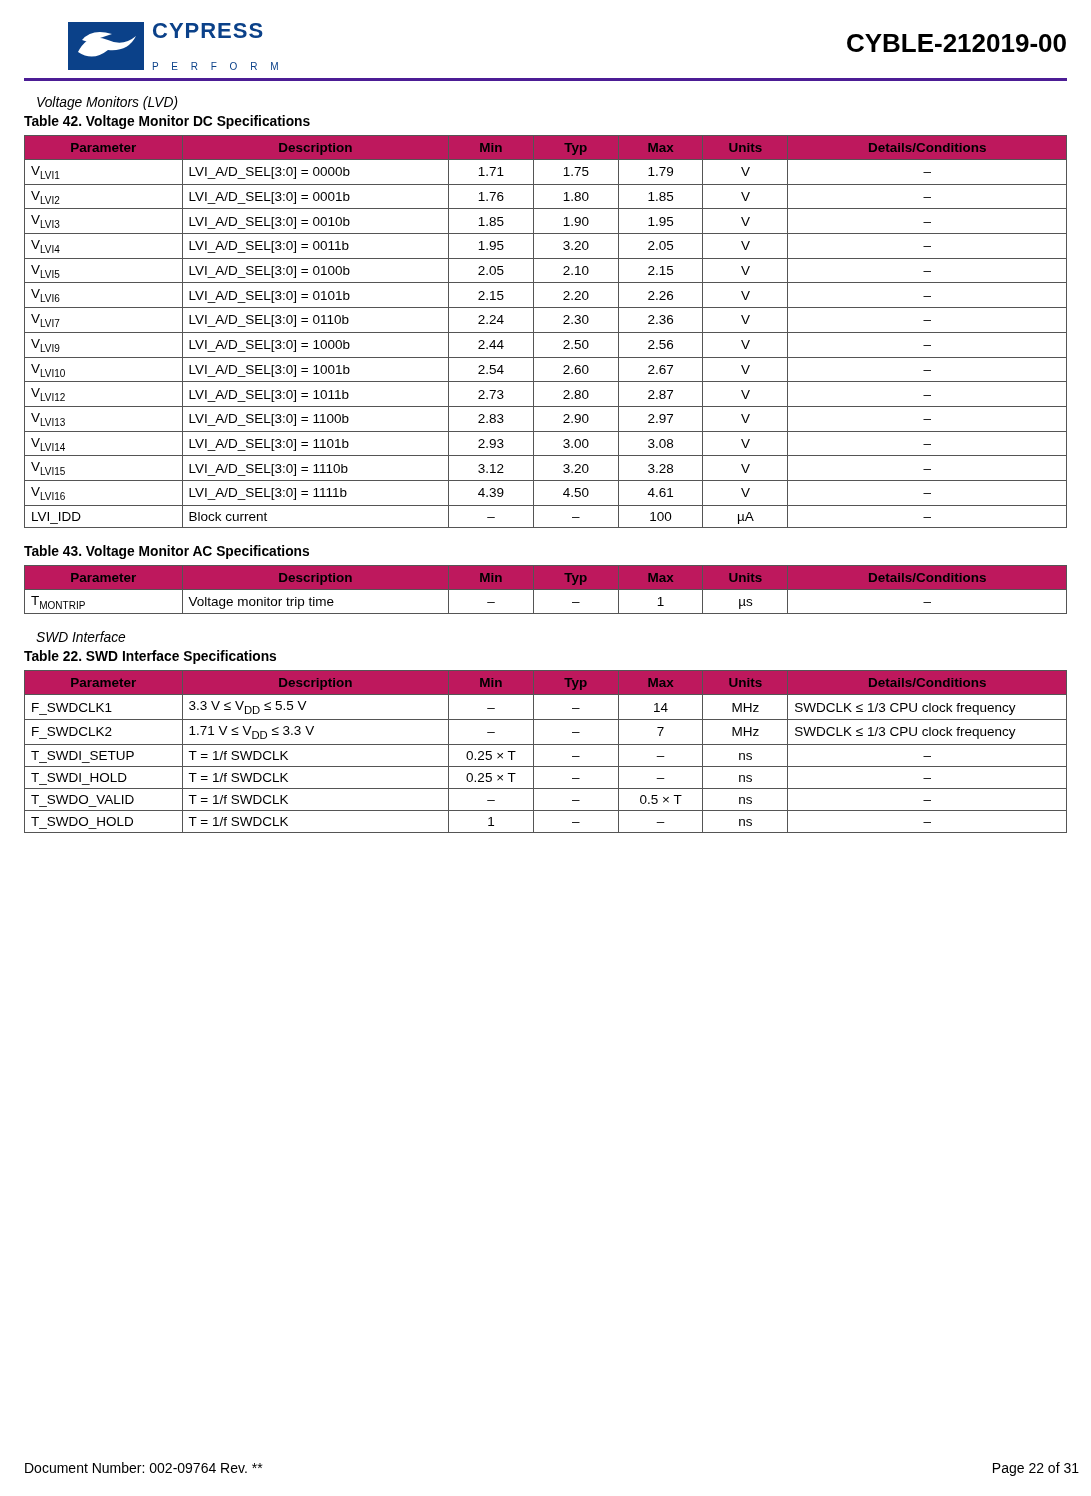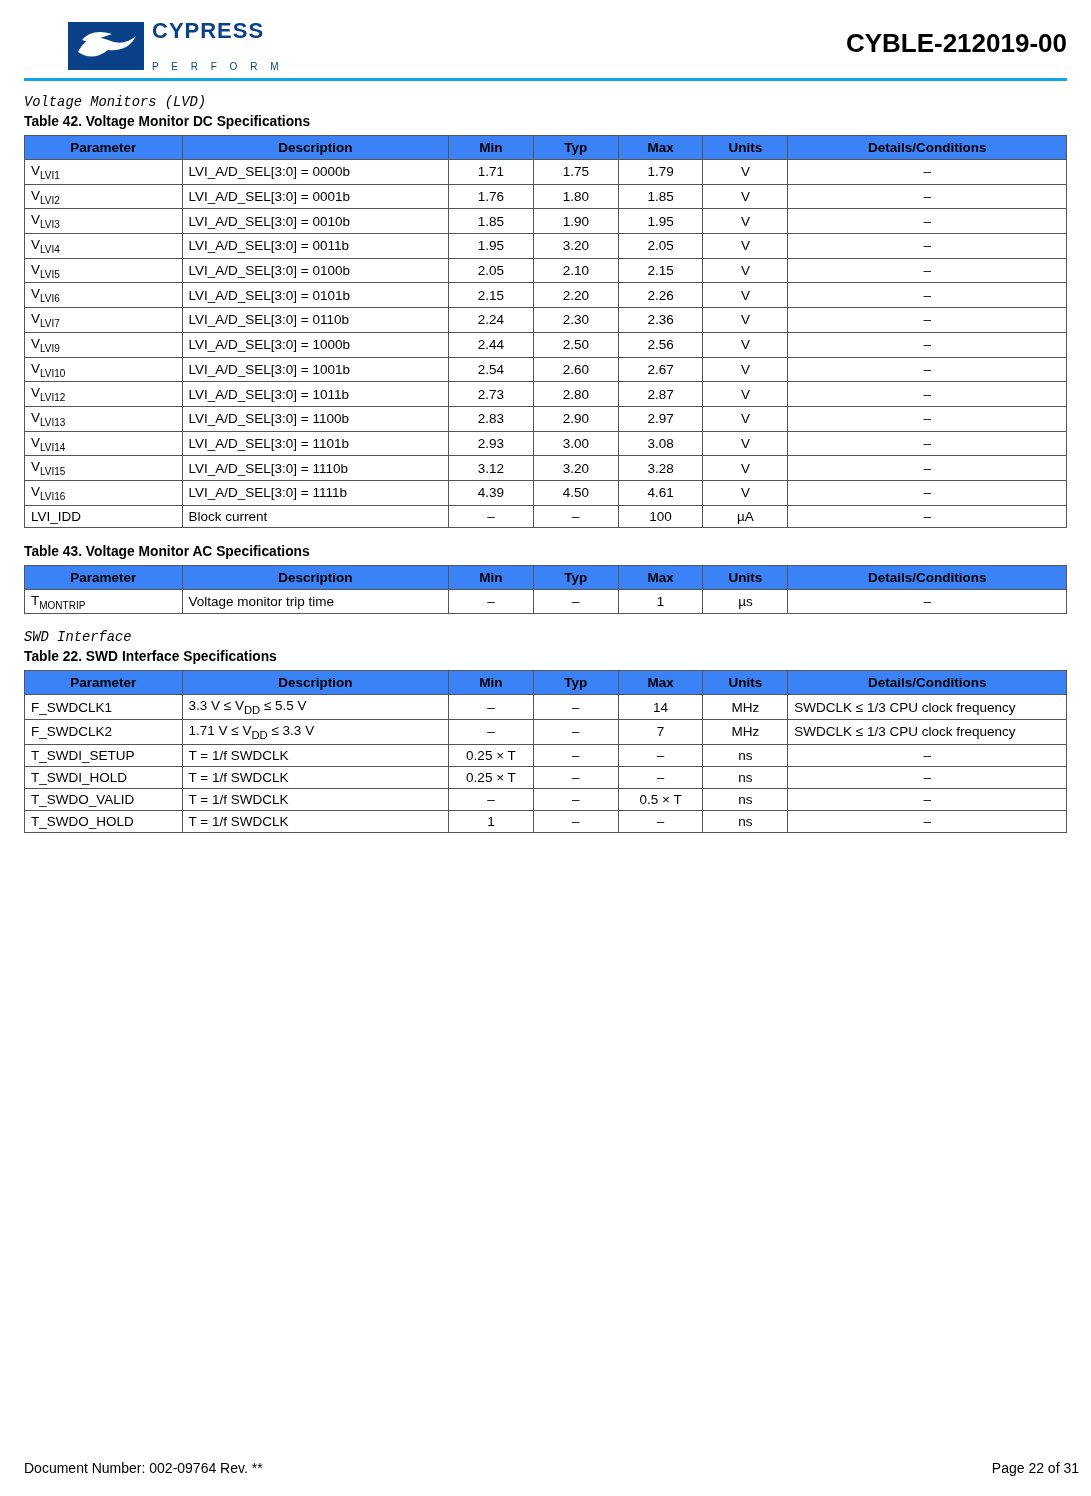--- a/index.html
+++ b/index.html
@@ -8,40 +8,40 @@
     margin: 0;
     padding: 20px 24px;
     color: #000;
     font-size: 13.8px;
     background: #fff;
   }
   .header {
     display: flex;
     justify-content: space-between;
     align-items: flex-start;
-    border-bottom: 3px solid #0ea5e9;
+    border-bottom: 3px solid #4c1d95;
     padding-bottom: 0;
     margin-bottom: 14px;
     padding-left: 44px;
   }
   .logo-block { display: flex; align-items: center; gap: 8px; padding-bottom: 6px;}
   .logo-square { width: 76px; height: 48px; }
   .cypress-text { line-height: 1; }
   .cypress-name { color:#0b4189; font-weight:bold; font-size:22px; letter-spacing:1px;}
   .perform { color:#0b4189; font-size:10px; letter-spacing:5px; margin-top:20px;}
   .partnum { font-size: 26px; font-weight: bold; padding-top:8px;}
-  .section-italic { font-style: italic; margin: 6px 0 4px 0; font-family: Liberation Mono, monospace; }
+  .section-italic { font-style: italic; margin: 6px 0 4px 12px; }
   .table-title { font-weight: bold; margin: 4px 0 6px 0; }
   table.spec {
     width: 100%;
     border-collapse: collapse;
     margin-bottom: 16px;
   }
   table.spec th {
-    background: #3b82f6;
+    background: #be185d;
     border: 1px solid #555;
     padding: 4px 6px;
     font-weight: bold;
     text-align: center;
     font-size: 13.5px;
   }
   table.spec td {
     border: 1px solid #555;
     padding: 3px 6px;
     font-size: 13.5px;

